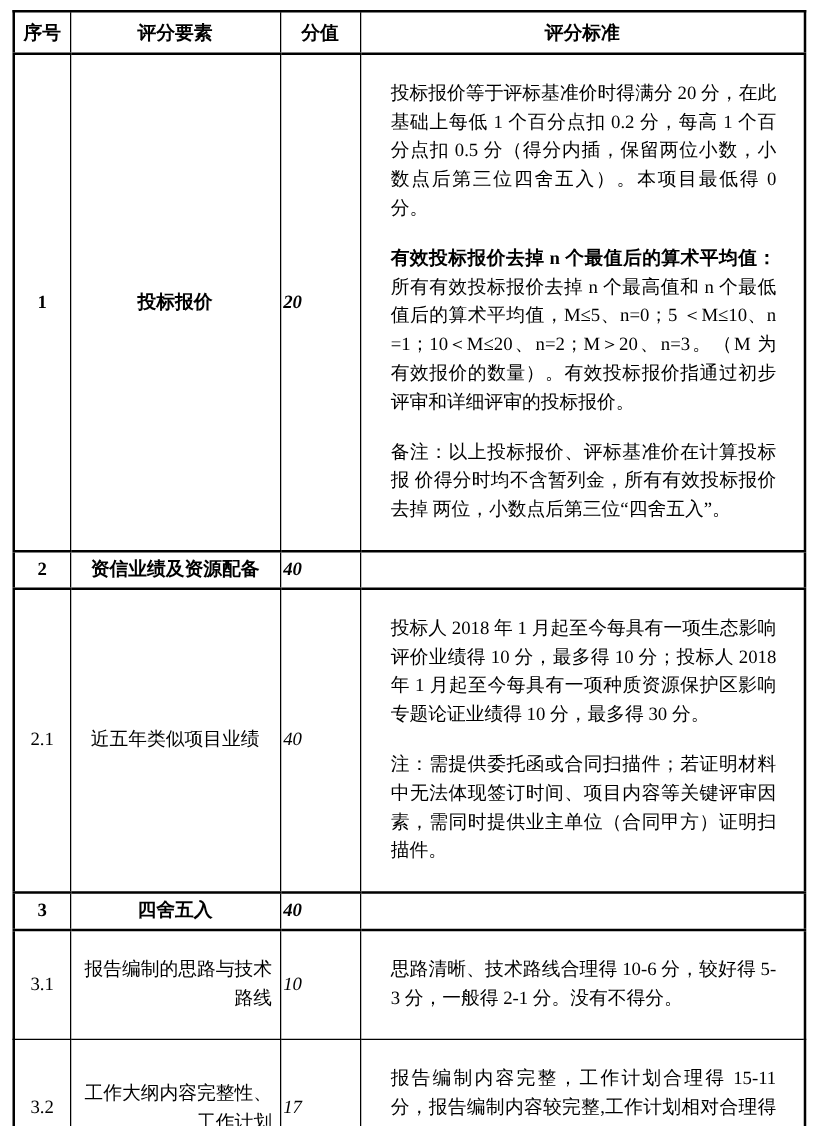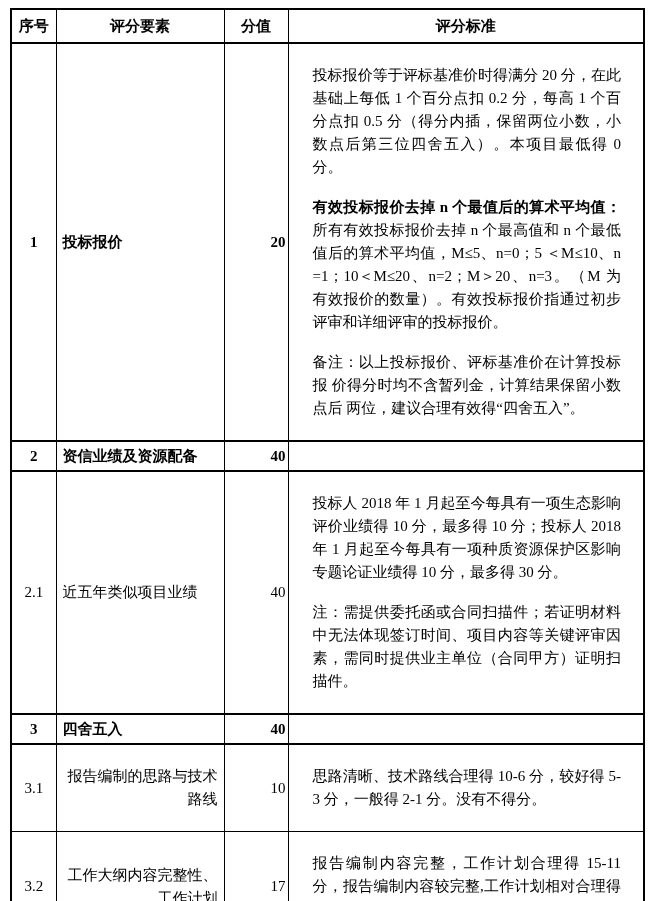--- a/index.html
+++ b/index.html
@@ -35,22 +35,22 @@
   thead tr { height: 34px; }
   thead th {
     font-weight: bold;
     text-align: center;
     border-bottom-width: 1px;
     padding: 2px;
   }
   
   tr.sect td { border-top-width: 2px; border-bottom-width: 2px; }
   td.c-id { text-align: center; padding: 2px; }
-  td.c-score { text-align: right; padding: 2px; }
-  td.c-factor { padding: 2px 6px; line-height: 23px; }
+  td.c-score { text-align: left; padding: 2px; font-style: italic; }
+  td.c-factor { text-align: center; padding: 2px 6px; line-height: 23px; }
   td.c-factor.left { text-align: right; }
   td.b { font-weight: bold; }
   td.c-crit { padding: 3px 5px 3px 7px; line-height: 23px; }
   td.c-crit p {
     margin: 17px;
     text-align: justify;
   }
   
   tbody tr:nth-child(1) { height: 303px; }
   tbody tr:nth-child(2) { height: 30px; }
@@ -82,21 +82,21 @@
       </tr>
     </thead>
     <tbody>
         <tr class="sect">
           <td class="c-id b">1</td>
           <td class="c-factor b">投标报价</td>
           <td class="c-score b">20</td>
           <td class="c-crit">
             <p>投标报价等于评标基准价时得满分 20 分，在此基础上每低 1 个百分点扣 0.2 分，每高 1 个百分点扣 0.5 分（得分内插，保留两位小数，小数点后第三位四舍五入）。本项目最低得 0 分。</p>
             <p><b>有效投标报价去掉 n 个最值后的算术平均值：</b>所有有效投标报价去掉 n 个最高值和 n 个最低值后的算术平均值，M≤5、n=0；5 ＜M≤10、n=1；10＜M≤20、n=2；M＞20、n=3。（M 为有效报价的数量）。有效投标报价指通过初步评审和详细评审的投标报价。</p>
-            <p>备注：以上投标报价、评标基准价在计算投标报 价得分时均不含暂列金，计算结果保留小数点后 两位，建议合理有效得“四舍五入”。</p>
+            <p>备注：以上投标报价、评标基准价在计算投标报 价得分时均不含暂列金，所有有效投标报价去掉 两位，小数点后第三位“四舍五入”。</p>
           </td>
         </tr>
         <tr class="sect">
           <td class="c-id b">2</td>
           <td class="c-factor b">资信业绩及资源配备</td>
           <td class="c-score b">40</td>
           <td class="c-crit"></td>
         </tr>
         <tr>
           <td class="c-id">2.1</td>

